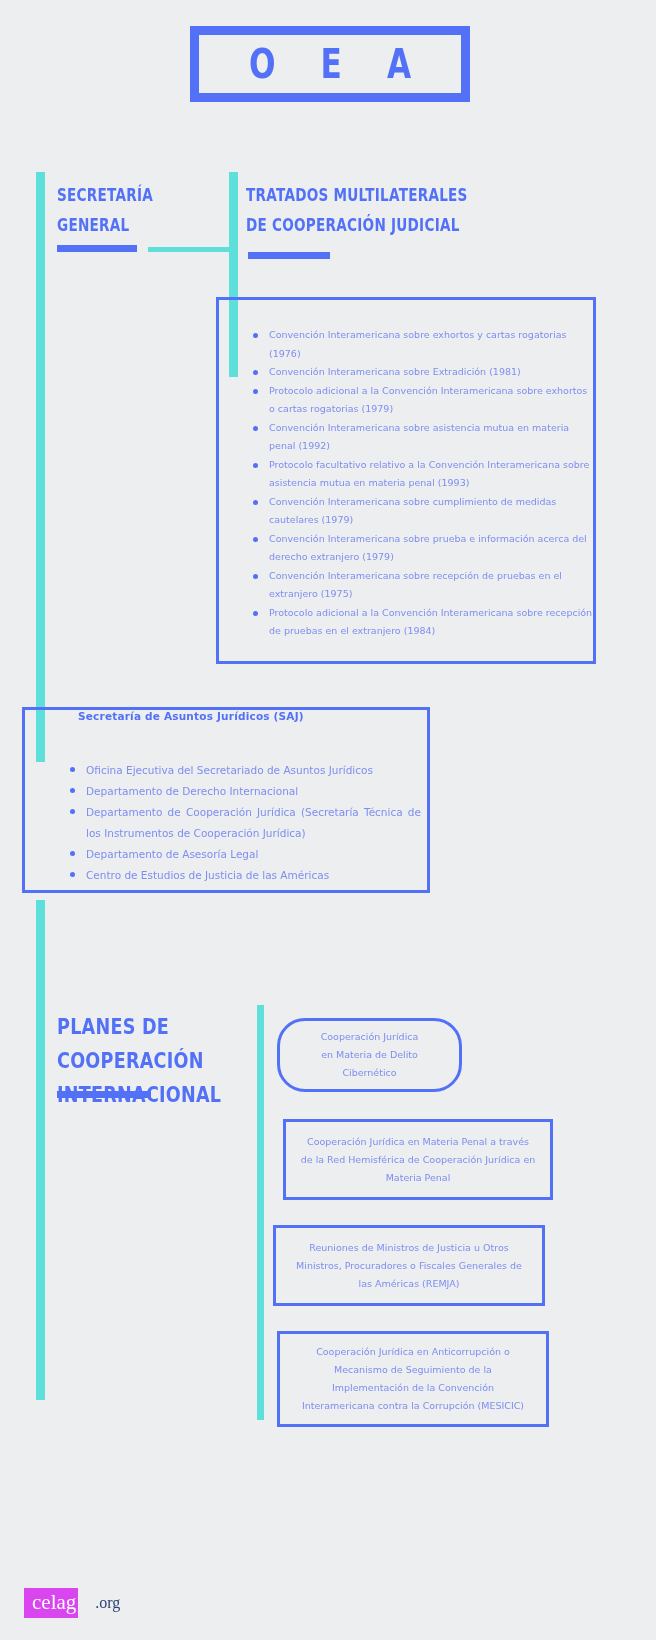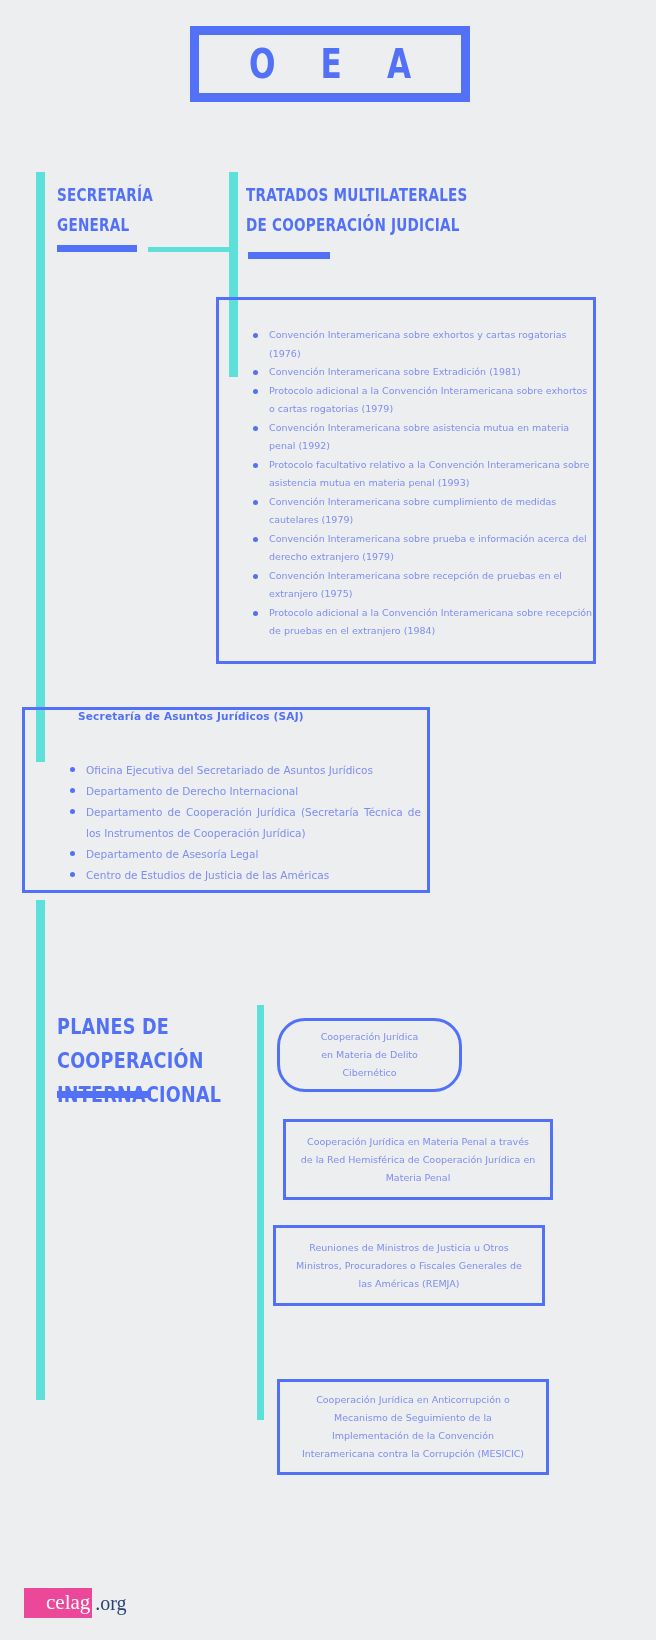--- a/index.html
+++ b/index.html
@@ -165,44 +165,44 @@
     color: #7e8ef0;
     font-family: "DejaVu Sans", sans-serif;
     font-size: 9.5px;
     line-height: 18px;
     white-space: pre-line;
     padding: 4px 10px;
   }
   .plan-1 { left: 277px; top: 1018px; width: 185px; height: 74px; border-radius: 28px; }
   .plan-2 { left: 283px; top: 1119px; width: 270px; height: 81px; }
   .plan-3 { left: 273px; top: 1225px; width: 272px; height: 81px; }
-  .plan-4 { left: 277px; top: 1331px; width: 272px; height: 96px; margin-top: 48px; }
+  .plan-4 { left: 277px; top: 1331px; width: 272px; height: 96px; }
 
   
   .footer {
     position: absolute;
     left: 24px;
     top: 1588px;
     display: flex;
     align-items: center;
     font-family: "Liberation Serif", serif;
   }
   .footer-mark {
-    background: #ec4899;
+    background: #d946ef;
     color: #ffffff;
     font-size: 21px;
-    padding: 4px 2px 5px 22px;
+    padding: 4px 2px 5px 8px;
     letter-spacing: 0px;
     line-height: 1;
   }
   .footer-tld {
     color: #2e4372;
-    font-size: 20px;
+    font-size: 16px;
     line-height: 1;
-    padding-left: 3px;
+    padding-left: 17px;
   }
 </style>
 </head>
 <body>
 
 <div class="title-box">
   <div class="title-text">O E A</div>
 </div>
 
 <div class="rail rail-left-1"></div>

